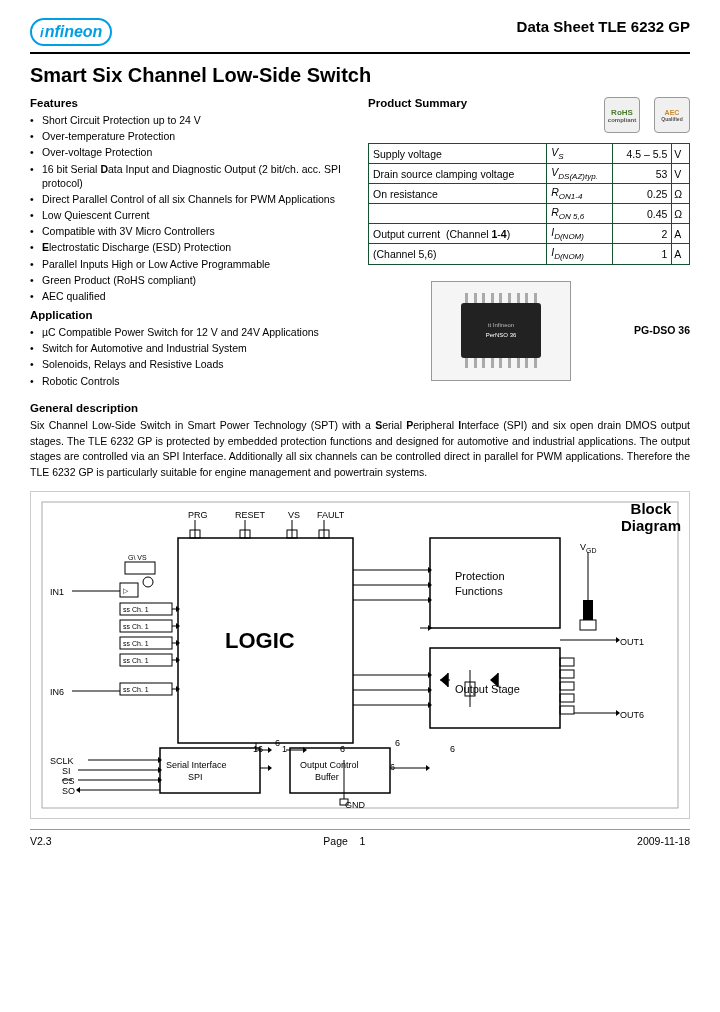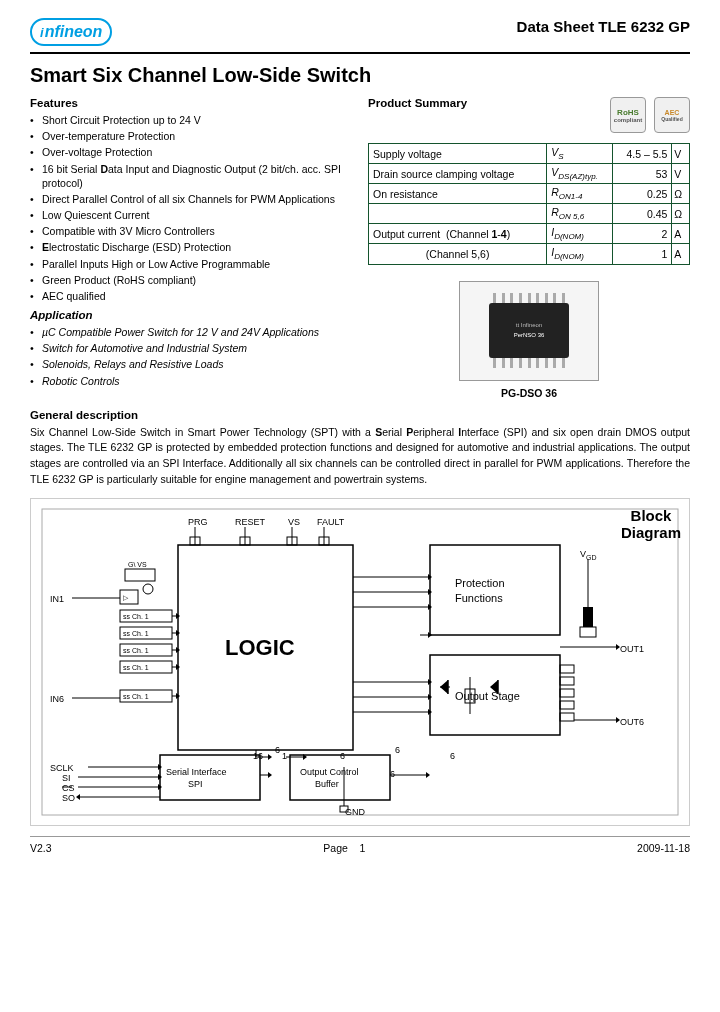--- a/index.html
+++ b/index.html
@@ -172,21 +172,20 @@
       text-align: center;
       font-size: 10.5px;
       margin-top: 2px;
       font-weight: bold;
     }
 
     
     .application-section {
       margin-top: 6px;
       margin-bottom: 4px;
-      font-style: italic;
     }
 
     
     .general-desc {
       margin-bottom: 10px;
     }
     .general-desc p {
       font-size: 10.5px;
       line-height: 1.5;
       text-align: justify;
@@ -225,21 +224,21 @@
       margin: 0 auto;
     }
 
     
     .bold { font-weight: bold; }
 
     
     sub { font-size: 8px; }
     .badges-row {
       display: flex;
-      gap: 8px;
+      gap: 14px;
       margin-bottom: 6px;
       align-items: center;
     }
   </style>
 </head>
 <body>
 
 <div class="header">
   <div class="logo-area">
     <div class="logo-outer">
@@ -326,29 +325,29 @@
         <td class="value-cell">0.45</td>
         <td class="unit-cell">Ω</td>
       </tr>
       <tr>
         <td class="label-cell">Output current&nbsp; (Channel <span class="bold">1</span>-<span class="bold">4</span>)</td>
         <td class="symbol-cell"><i>I</i><sub>D(NOM)</sub></td>
         <td class="value-cell">2</td>
         <td class="unit-cell">A</td>
       </tr>
       <tr>
-        <td class="label-cell" style="text-align:center; padding-right:4px;">(Channel 5,6)</td>
+        <td class="label-cell" style="text-align:left; padding-right:4px;">(Channel 5,6)</td>
         <td class="symbol-cell"><i>I</i><sub>D(NOM)</sub></td>
         <td class="value-cell">1</td>
         <td class="unit-cell">A</td>
       </tr>
     </tbody>
       </table>
 
-    <div style="display:flex; flex-direction:column; align-items:center; margin-top:8px;">
+    <div style="display:flex; flex-direction:row; align-items:center; margin-top:8px;">
       <div class="ic-image-area">
         <div class="ic-chip">
 
           <div style="position:absolute; top:-10px; left:4px; right:4px; display:flex; justify-content:space-between;">
             <div style="width:3px; height:10px; background:#aaa;"></div>
             <div style="width:3px; height:10px; background:#aaa;"></div>
             <div style="width:3px; height:10px; background:#aaa;"></div>
             <div style="width:3px; height:10px; background:#aaa;"></div>
             <div style="width:3px; height:10px; background:#aaa;"></div>
             <div style="width:3px; height:10px; background:#aaa;"></div>

